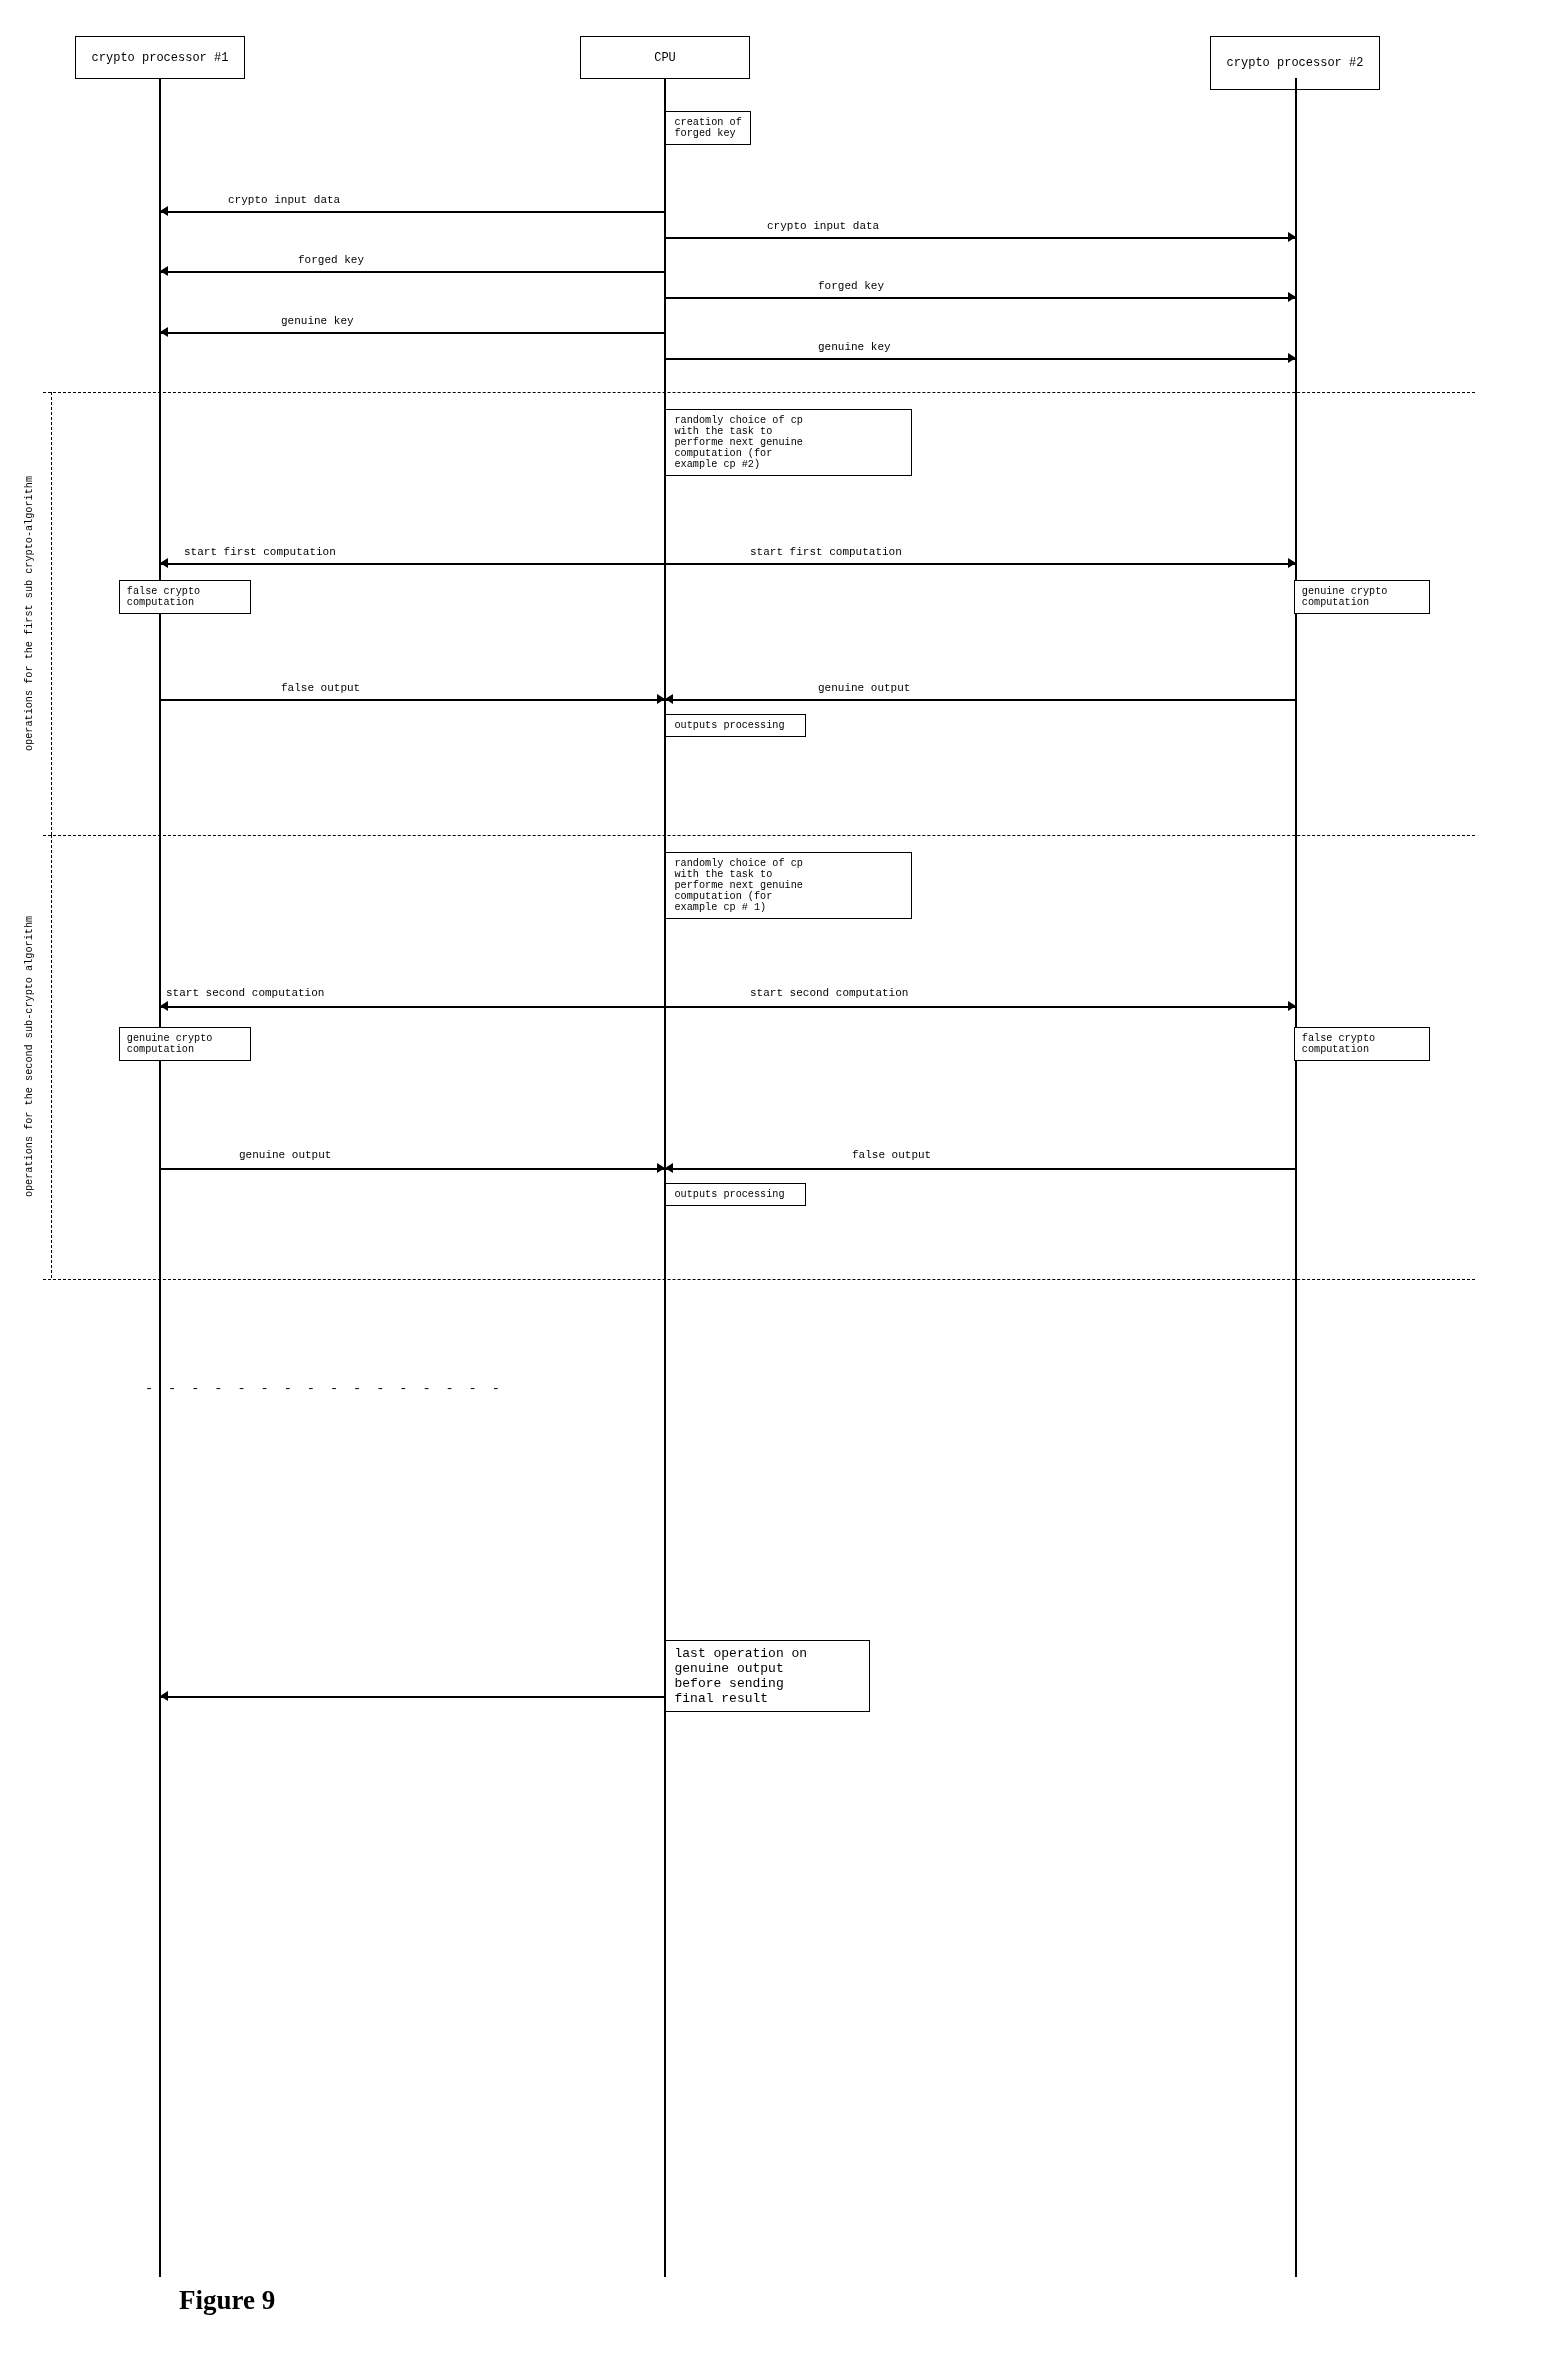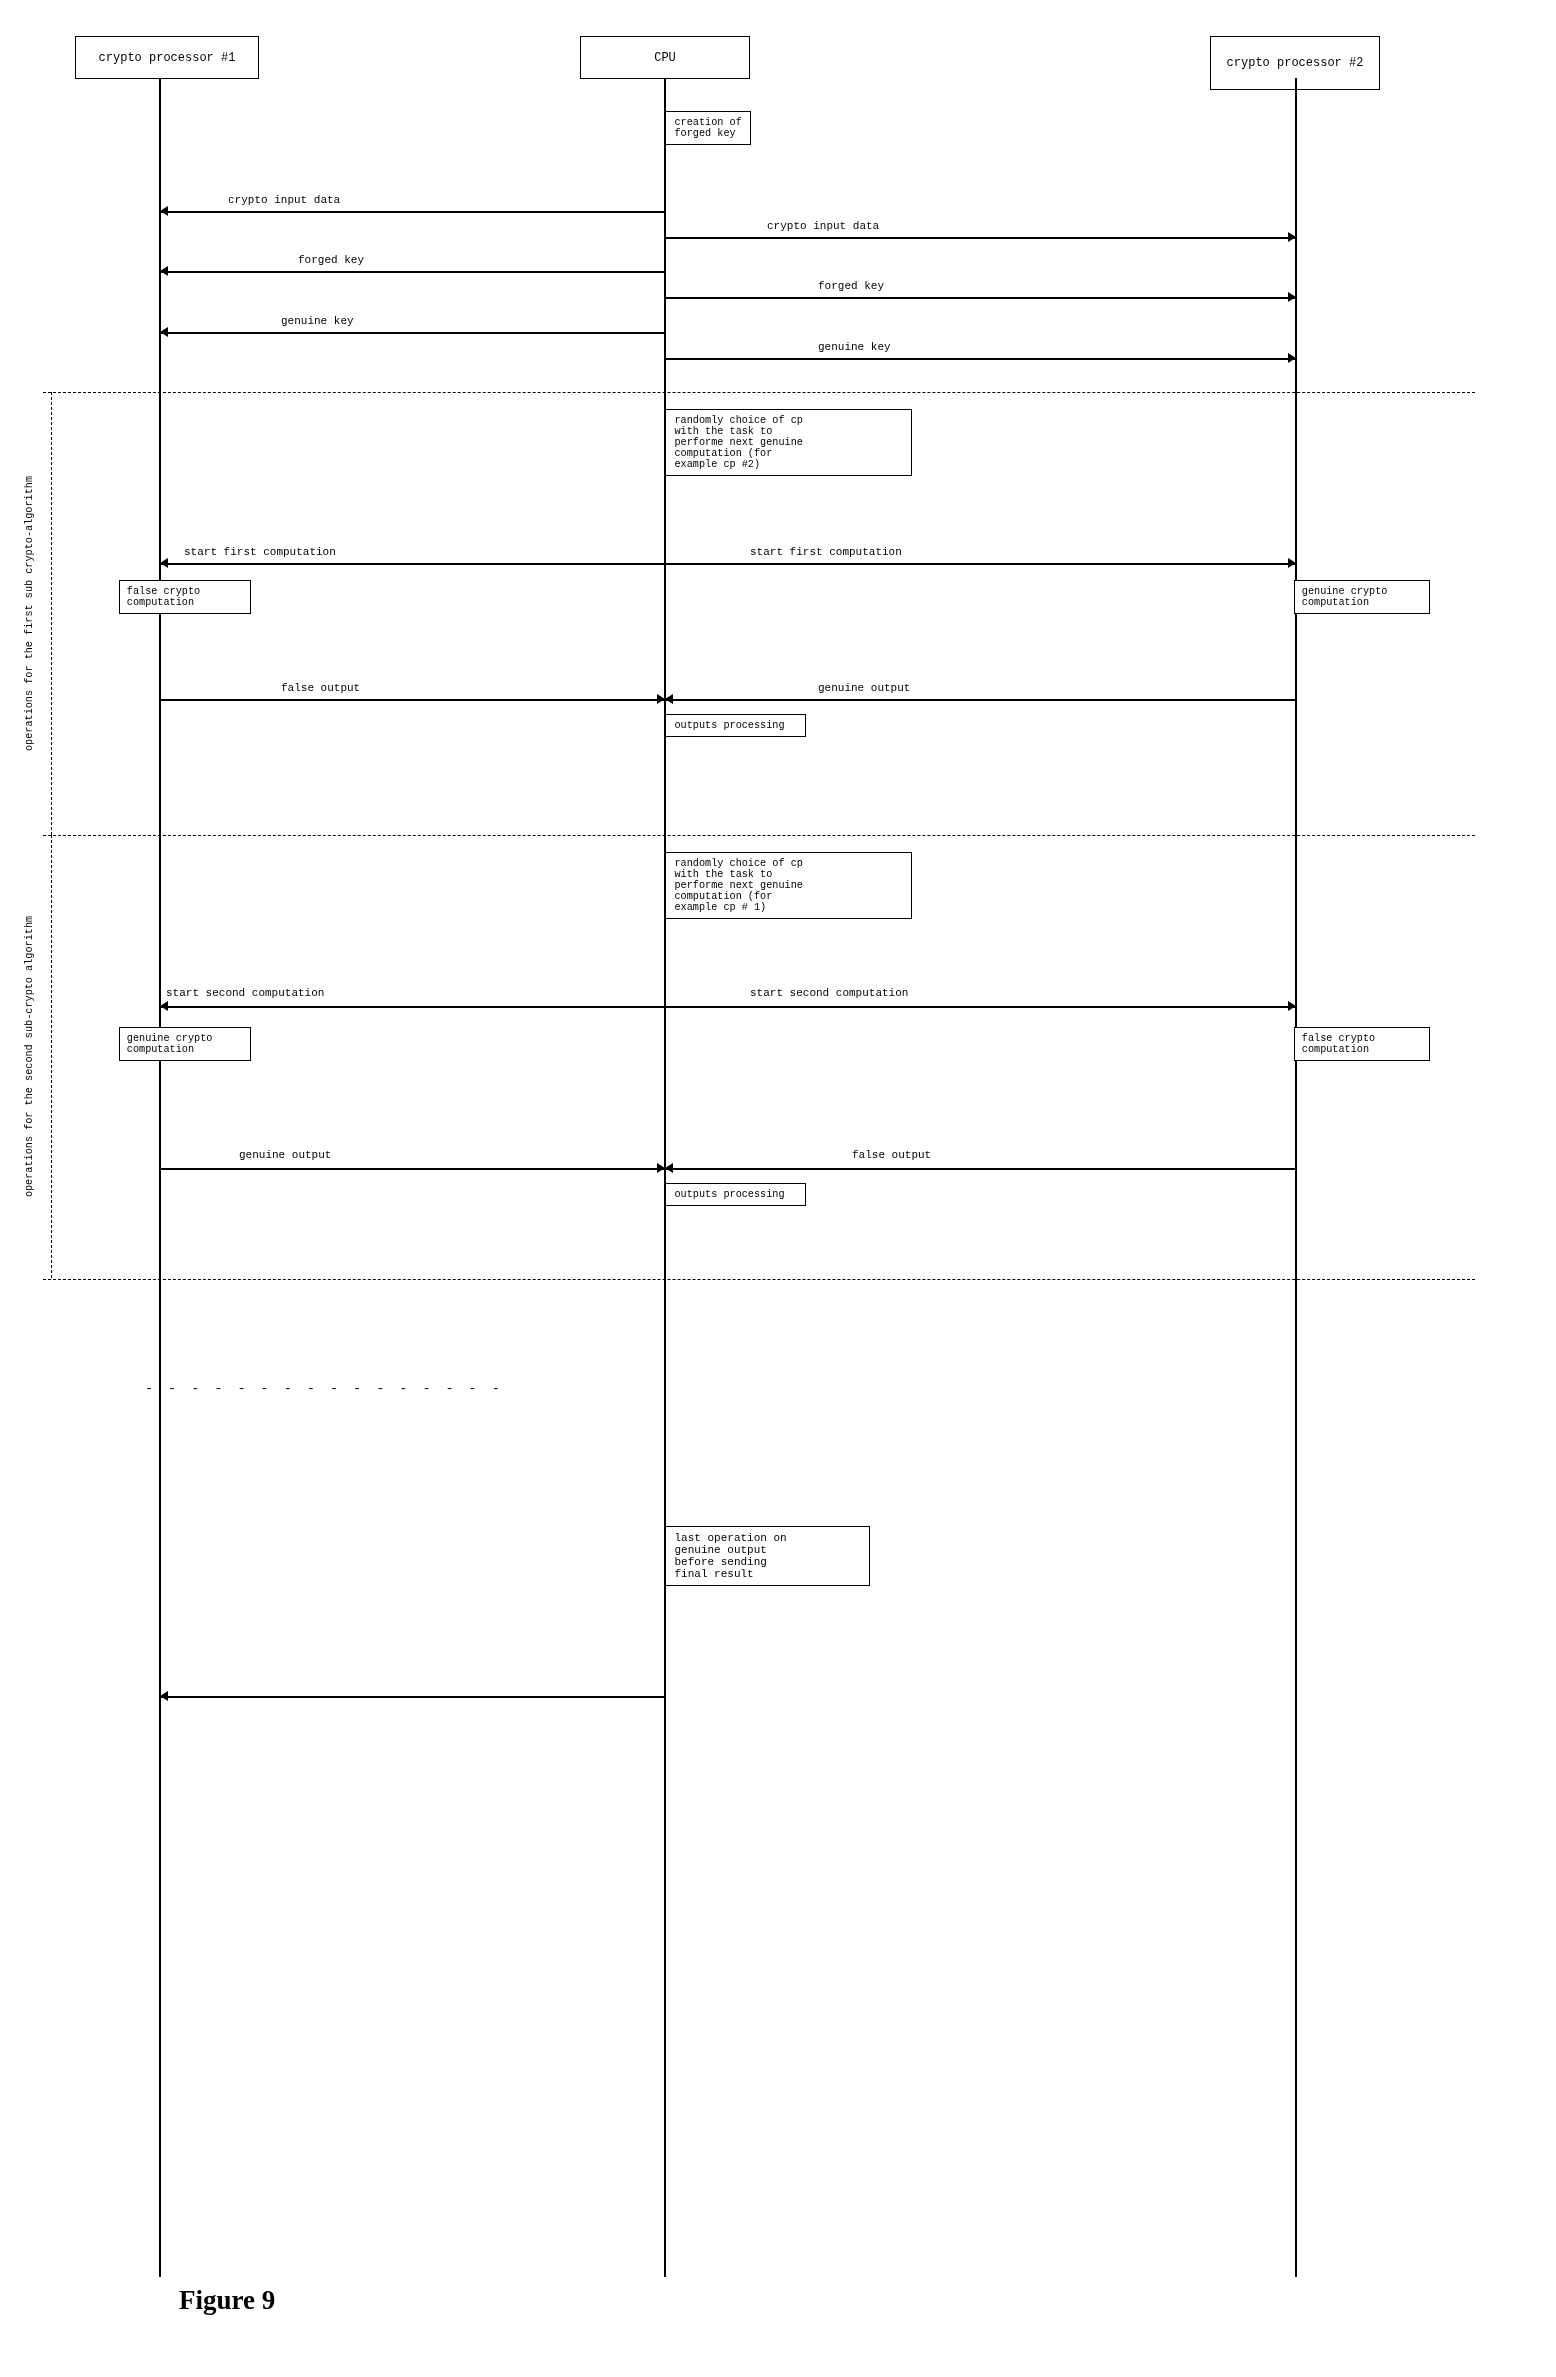--- a/index.html
+++ b/index.html
@@ -27,21 +27,21 @@
       background: #fff;
       font-size: 12px;
       font-family: 'Courier New', Courier, monospace;
     }
   </style>
 </head>
 <body>
 
 <div class="diagram-container">
 
-  <div class="participant-box" style="left:75px; top:36px; width:184px; height:43px; display:flex; align-items:center; justify-content:center;">
+  <div class="participant-box" style="left:75px; top:36px; width:170px; height:43px; display:flex; align-items:center; justify-content:center;">
     <span>crypto processor #1</span>
   </div>
   <div class="participant-box" style="left:580px; top:36px; width:170px; height:43px; display:flex; align-items:center; justify-content:center;">
     <span>CPU</span>
   </div>
   <div class="participant-box" style="left:1210px; top:36px; width:170px; height:54px; display:flex; align-items:center; justify-content:center;">
     <span>crypto processor #2</span>
   </div>
 
   <div style="position:absolute; left:159px; top:78px; width:1.7px; height:2199px; background:#000;"></div>
@@ -155,21 +155,21 @@
   <span style="position:absolute; top:1149px; left:852px; font-size:11px; font-family:'Courier New',monospace;">false output</span>
 
   <div style="position:absolute; left:665px; top:1183px; border:1.7px solid #000; padding:5.1px 8.5px; background:#fff; font-size:10.2px; font-family:'Courier New',monospace; width:141px;">
     <span>outputs processing</span>
   </div>
 
   <div style="position:absolute; top:1279px; left:43px; width:1432px; border-top:1.7px dashed #000;"></div>
 
   <span style="position:absolute; top:1381px; left:145px; font-size:13.6px; font-family:'Courier New',monospace; letter-spacing:3.4px;">- - - - - - - - - - - - - - - -</span>
 
-  <div style="position:absolute; left:665px; top:1526px; border:1.7px solid #000; padding:5.1px 8.5px; background:#fff; font-size:11px; font-family:'Courier New',monospace; width:205px;">
+  <div style="position:absolute; left:665px; top:1640px; border:1.7px solid #000; padding:5.1px 8.5px; background:#fff; font-size:13px; font-family:'Courier New',monospace; width:205px;">
     <span>last operation on<br>genuine output<br>before sending<br>final result</span>
   </div>
 
   <div style="position:absolute; top:1696px; left:160px; width:505px; height:1.7px; background:#000;">
     <div style="position:absolute; left:0; top:-5.1px; width:0; height:0; border-top:5.1px solid transparent; border-bottom:5.1px solid transparent; border-right:8.5px solid #000;"></div>
   </div>
 
   <div style="position:absolute; left:51px; top:392px; width:0.9px; height:443px; border-left:1.7px dashed #000;"></div>
 
   <div style="position:absolute; left:51px; top:835px; width:0.9px; height:443px; border-left:1.7px dashed #000;"></div>

